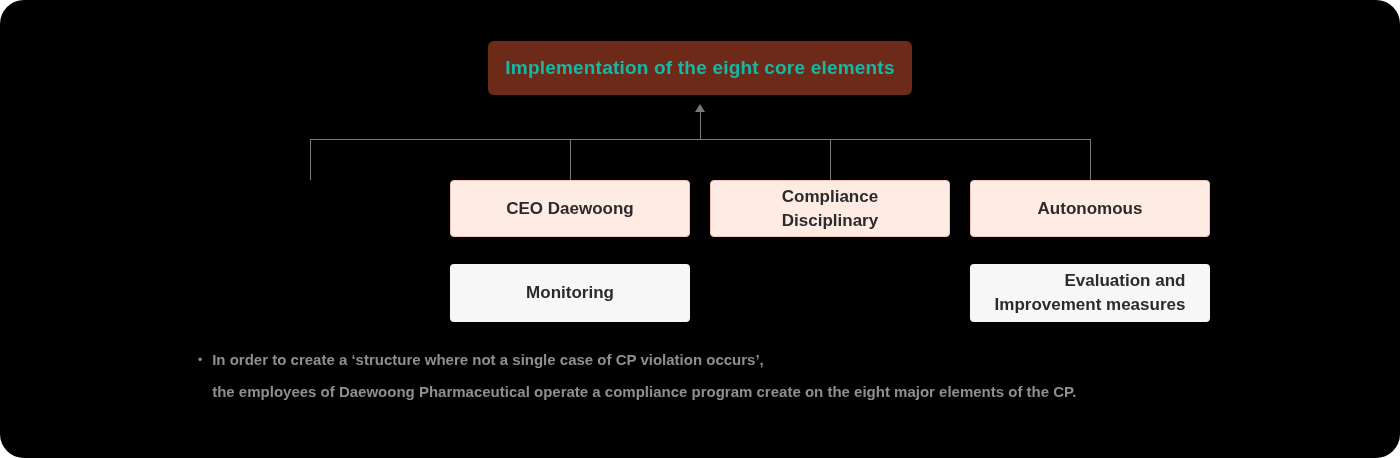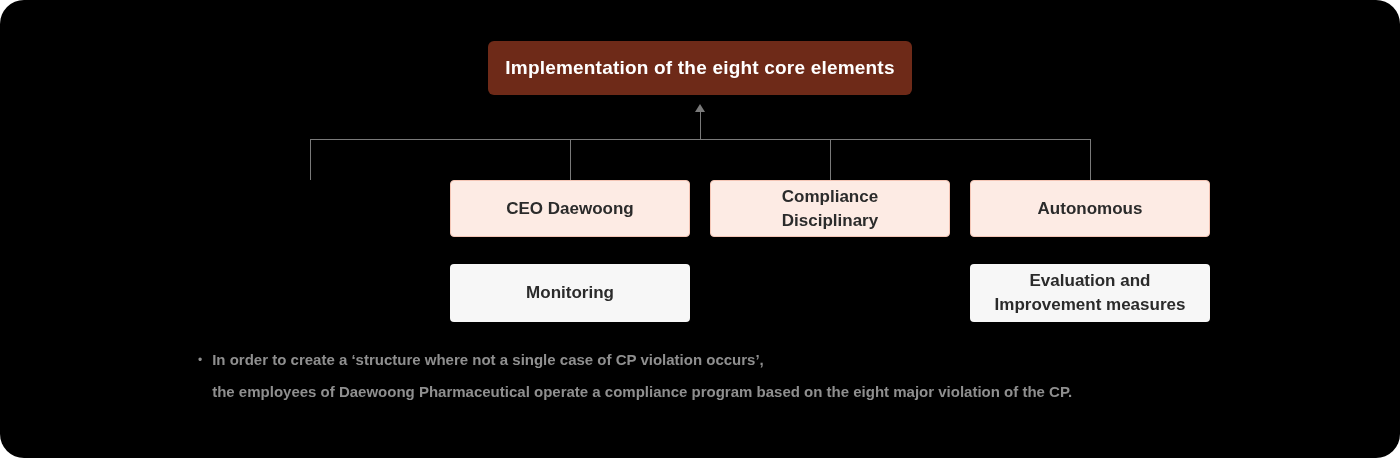--- a/index.html
+++ b/index.html
@@ -21,21 +21,21 @@
     position: absolute;
     left: 488px;
     top: 41px;
     width: 424px;
     height: 54px;
     background: #6e2a18;
     border-radius: 6px;
     display: flex;
     align-items: center;
     justify-content: center;
-    color: #ffffff;
+    color: #14b8a6;
     font-size: 19px;
     font-weight: 700;
     letter-spacing: 0.2px;
   }
   
   .line {
     position: absolute;
     background: #7a7a7a;
   }
   .hline { left: 310px; top: 139px; width: 780px; height: 1px; }
@@ -77,21 +77,21 @@
     border: 1px solid #f4c5b5;
   }
   .box.gray {
     top: 264px;
     height: 58px;
     background: #f7f7f7;
   }
   .c1 { left: 190px; }
   .c2 { left: 450px; }
   .c3 { left: 710px; }
-  .c4 { left: 970px; }
+  .c4 { left: 970px; text-align: right; }
   .box-text span { display: block; }
   
   .note {
     position: absolute;
     left: 198px;
     top: 344px;
     display: flex;
     align-items: flex-start;
     color: #8f8f8f;
     font-size: 15px;
@@ -149,17 +149,17 @@
     <div class="box-text">
       <span>Evaluation and</span>
       <span>Improvement measures</span>
     </div>
   </div>
 
   <div class="note">
     <span class="bullet">•</span>
     <div class="note-lines">
       <span>In order to create a ‘structure where not a single case of CP violation occurs’,</span>
-      <span>the employees of Daewoong Pharmaceutical operate a compliance program based on the eight major violation of the CP.</span>
+      <span>the employees of Daewoong Pharmaceutical operate a compliance program create on the eight major elements of the CP.</span>
     </div>
   </div>
 
 </div>
 
 </body></html>

